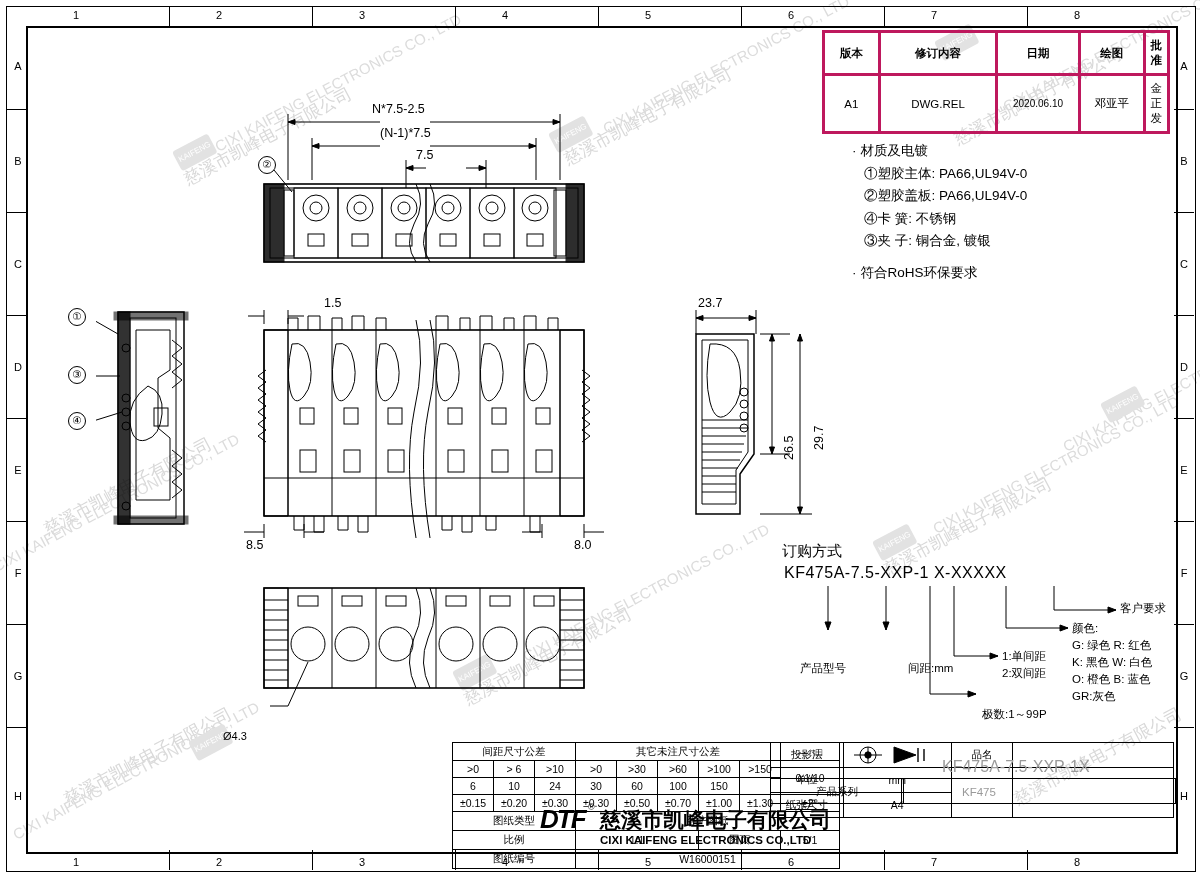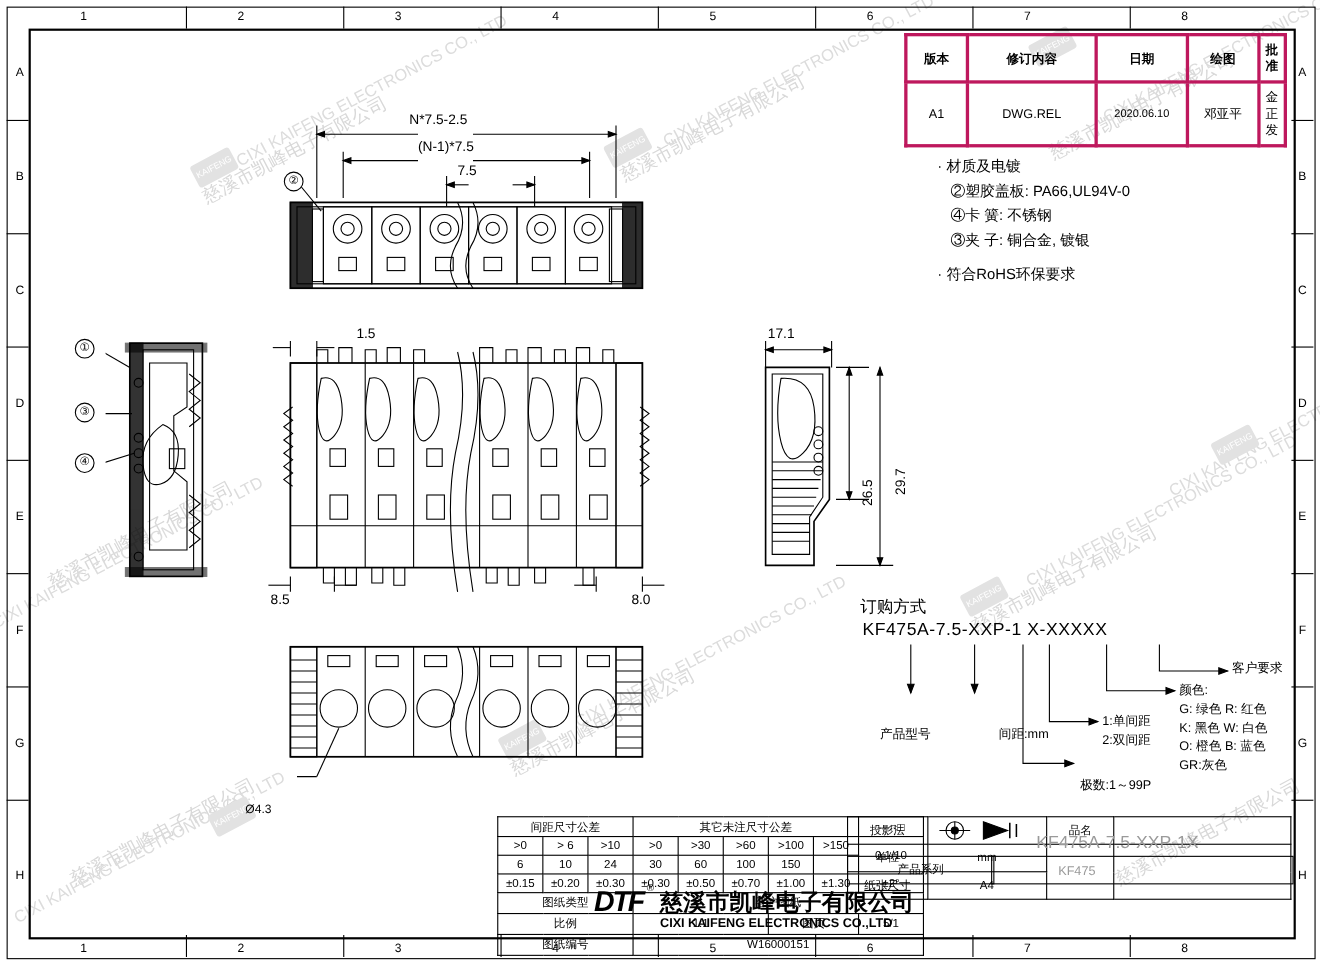--- a/index.html
+++ b/index.html
@@ -430,21 +430,21 @@
       <line x1="100" y1="154" x2="130" y2="154"></line>
       <line x1="112" y1="34" x2="112" y2="154"></line>
       <path d="M112 34 l-2.5 7 h5 z" fill="#000"></path>
         <path d="M112 154 l-2.5 -7 h5 z" fill="#000"></path>
       <line x1="100" y1="214" x2="152" y2="214"></line>
       <line x1="140" y1="34" x2="140" y2="214"></line>
       <path d="M140 34 l-2.5 7 h5 z" fill="#000"></path>
         <path d="M140 214 l-2.5 -7 h5 z" fill="#000"></path>
     </g>
   </svg>
-  <div class="dim" style="left:698px;top:296px;">17.1</div>
+  <div class="dim" style="left:698px;top:296px;">23.7</div>
   <div class="dim-v" style="left:782px;top:460px;">26.5</div>
   <div class="dim-v" style="left:812px;top:450px;">29.7</div>
 
   <svg class="abs" style="left:230px;top:578px;" width="420" height="160">
     <g fill="none" stroke="#000" stroke-width="1">
       <rect x="34" y="10" width="320" height="100" stroke-width="1.6"></rect>
       <rect x="34" y="10" width="24" height="100"></rect>
       <rect x="330" y="10" width="24" height="100"></rect>
 
       <g>
@@ -499,20 +499,21 @@
 
       <line x1="78" y1="84" x2="58" y2="128"></line>
       <line x1="40" y1="128" x2="58" y2="128"></line>
     </g>
   </svg>
   <div class="dim" style="left:181px;top:730px;font-size:11px;padding-left:42px;">Ø4.3</div>
 
   <div class="abs specs">
     <div class="sec">
       <div class="ln"><span class="bullet">·</span><span>材质及电镀</span></div>
+      <div class="ln indent">①塑胶主体: PA66,UL94V-0</div>
       <div class="ln indent">②塑胶盖板: PA66,UL94V-0</div>
       <div class="ln indent">④卡      簧: 不锈钢</div>
       <div class="ln indent">③夹      子: 铜合金, 镀银</div>
     </div>
     <div class="sec">
       <div class="ln"><span class="bullet">·</span><span>符合RoHS环保要求</span></div>
     </div>
   </div>
 
   <div class="abs order-title">订购方式</div>

